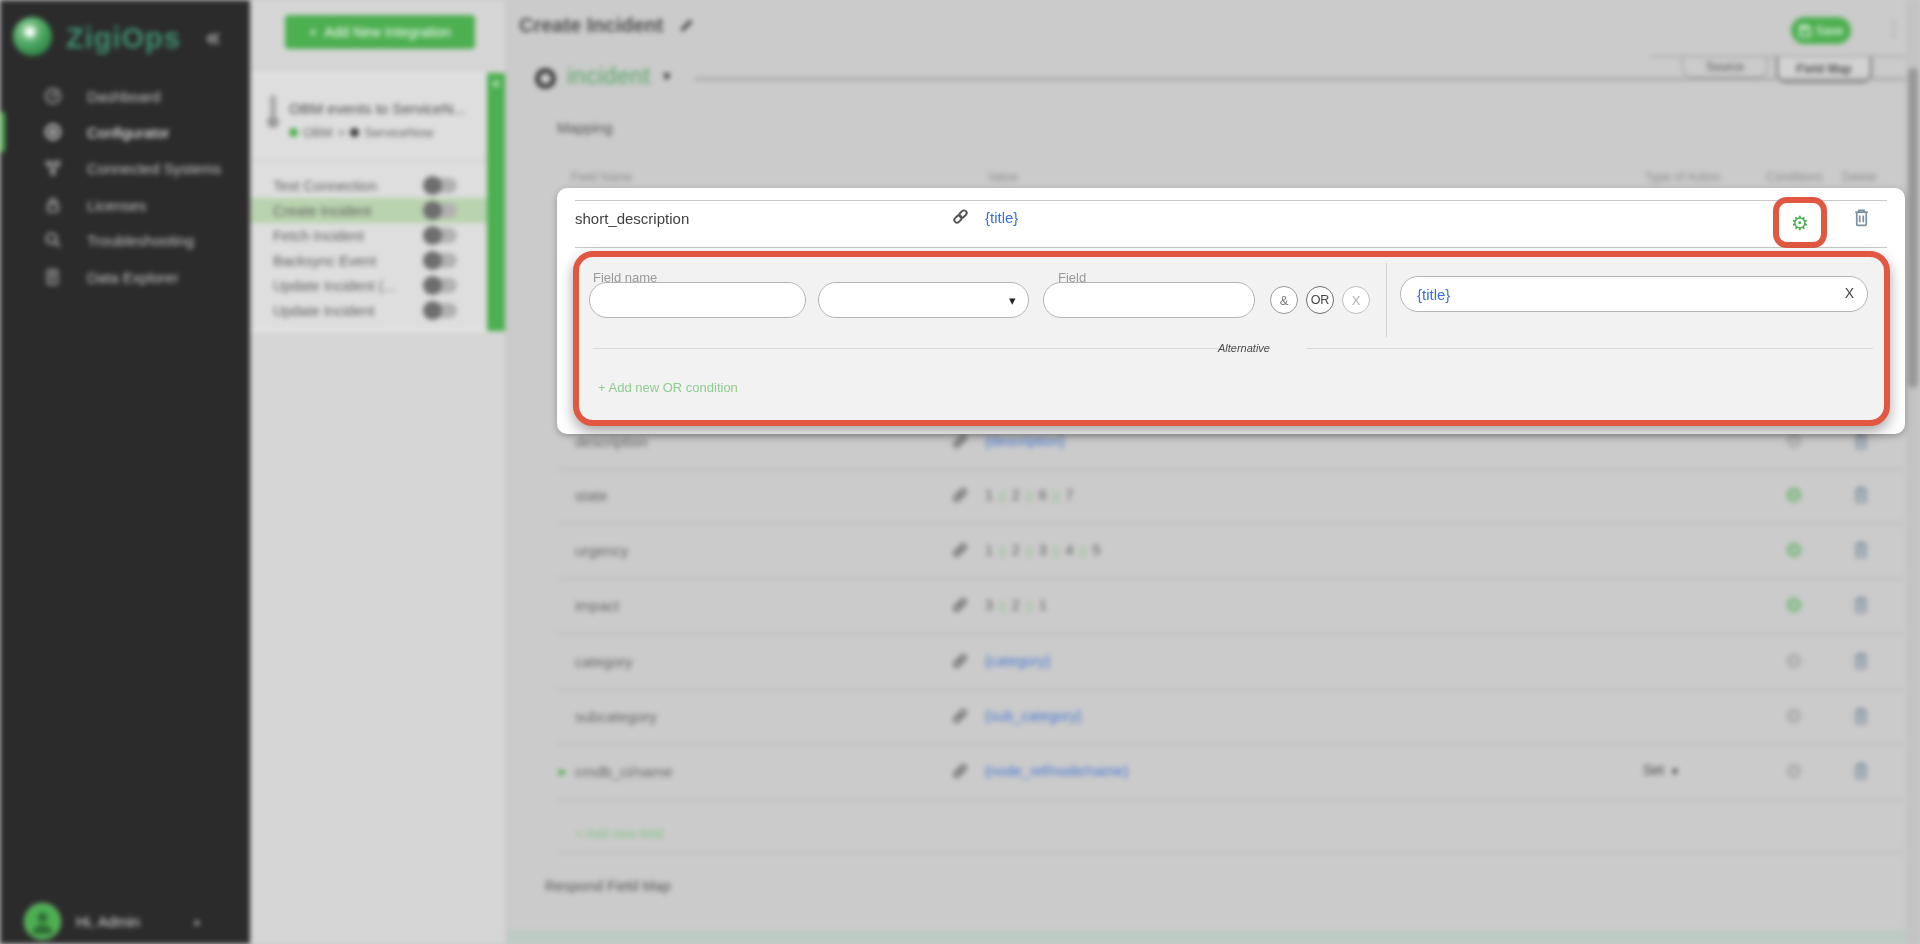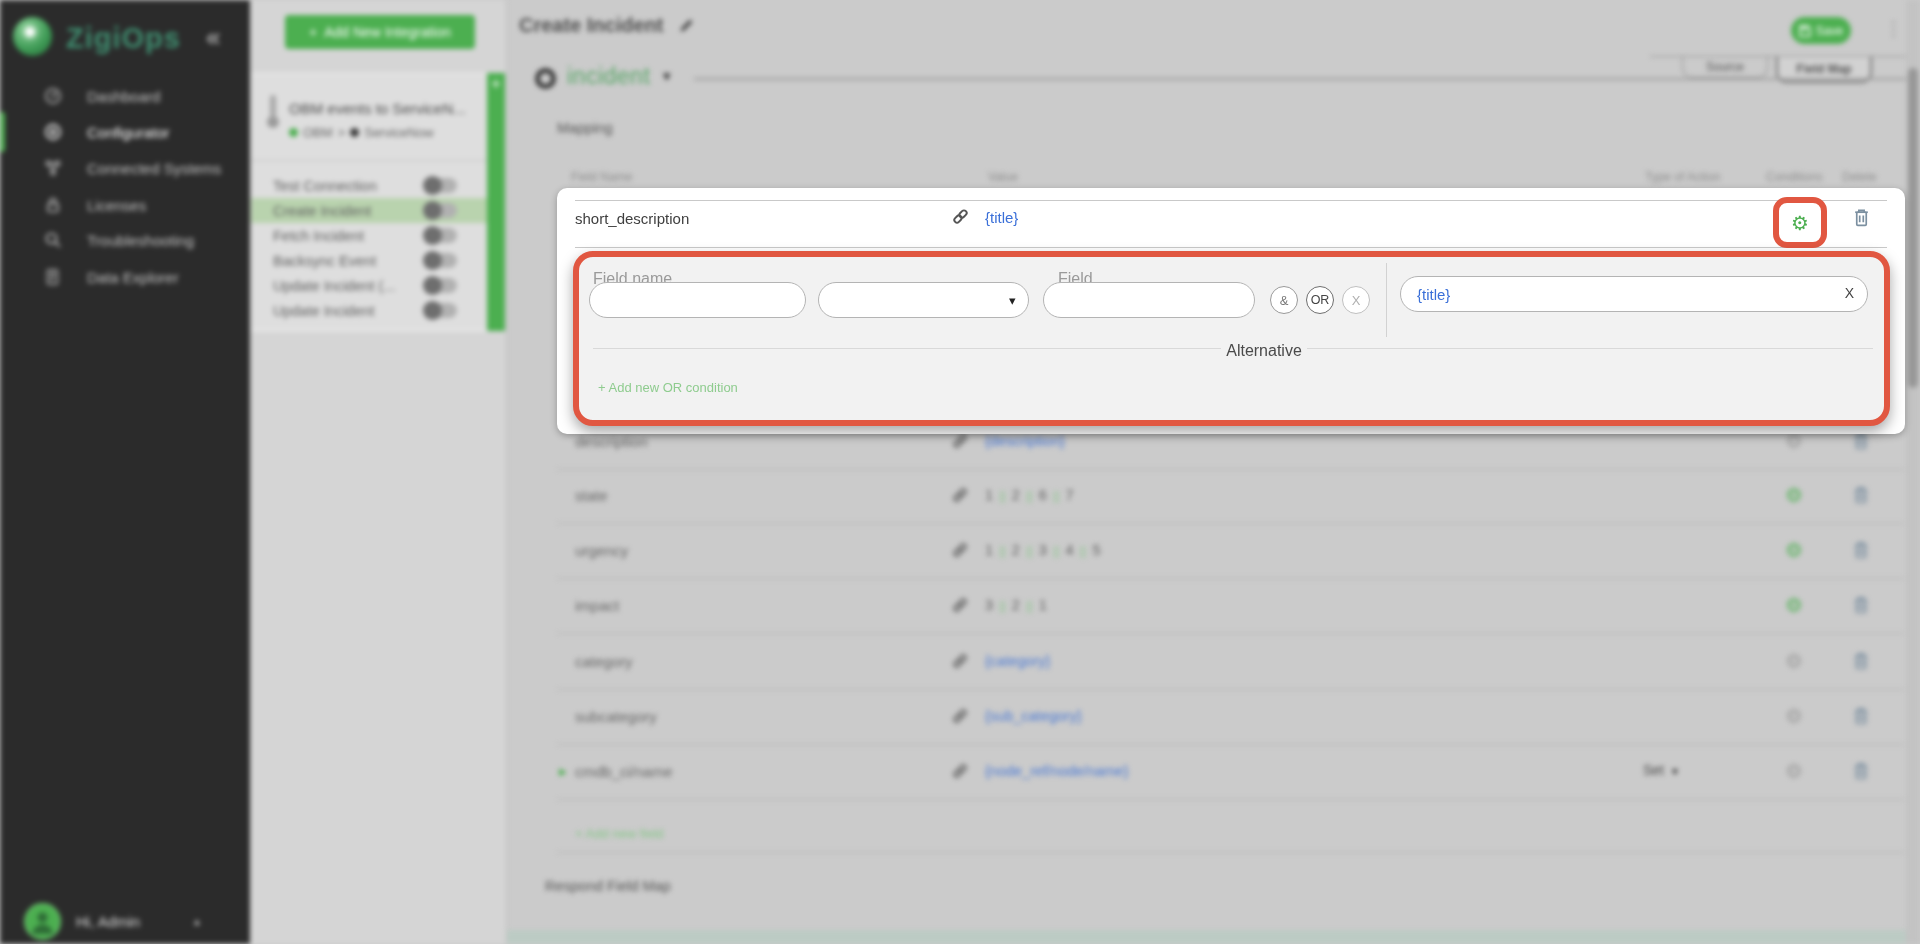--- a/index.html
+++ b/index.html
@@ -83,32 +83,32 @@
   .card .topline{position:absolute;left:18px;top:12px;width:1312px;height:1px;background:#c9c9c9;}
   .card .rowline{position:absolute;left:18px;top:59px;width:1312px;height:1px;background:#c9c9c9;}
   .card .fname{position:absolute;left:18px;top:22px;font-size:15px;color:#3f3f3f;}
   .card .link{position:absolute;left:395px;top:20px;}
   .card .fval{position:absolute;left:428px;top:21px;font-size:15px;color:#3a6fd8;}
   .gear-box{position:absolute;left:1216px;top:9px;width:54px;height:51px;border:6px solid #e15741;border-radius:14px;background:#fff;
     display:flex;align-items:center;justify-content:center;}
   .card .trash{position:absolute;left:1296px;top:20px;cursor:pointer;}
   .cond{position:absolute;left:573px;top:251px;width:1317px;height:175px;background:#f2f2f2;border:6px solid #e15741;border-radius:20px;
     box-shadow:0 6px 14px rgba(0,0,0,.35);}
-  .cond .flabel{position:absolute;font-size:16px;color:#9a9a9a;}
+  .cond .flabel{position:absolute;font-size:13px;color:#9a9a9a;}
   .pill{position:absolute;height:36px;border:1px solid #b4b4b4;border-radius:18px;background:#fff;font-size:14px;color:#333;padding:0 14px;outline:none;}
   .cond select.pill{appearance:none;-webkit-appearance:none;}
   .sel-caret{position:absolute;left:430px;top:36px;font-size:13px;color:#222;pointer-events:none;}
   .circ{position:absolute;width:28px;height:28px;border-radius:50%;background:#fff;display:flex;align-items:center;justify-content:center;cursor:pointer;}
   .vdiv{position:absolute;left:807px;top:6px;width:1px;height:74px;background:#d2d2d2;}
   .res-wrap{position:absolute;left:821px;top:19px;width:468px;height:36px;}
   .res-wrap input{position:absolute;left:0;top:0;width:468px;height:36px;border:1px solid #b4b4b4;border-radius:18px;background:#fff;
     padding:0 36px 0 16px;font-size:15px;color:#3a6fd8;outline:none;}
   .res-x{position:absolute;right:14px;top:9px;font-size:14px;color:#444;cursor:pointer;}
   .alt-line{position:absolute;top:91px;height:1px;background:#d9d9d9;}
-  .alt-text{position:absolute;top:85px;left:645px;width:80px;text-align:center;font-size:16px;color:#4a4a4a;}
+  .alt-text{position:absolute;top:85px;left:625px;width:80px;text-align:center;font-size:11px;color:#4a4a4a;font-style:italic;}
   .add-or{position:absolute;left:19px;top:123px;font-size:13px;color:#8fcc8f;cursor:pointer;}
   svg{display:block;}
 </style>
 </head>
 <body>
 
 <div id="stage">
 
   <div id="bg">
 

